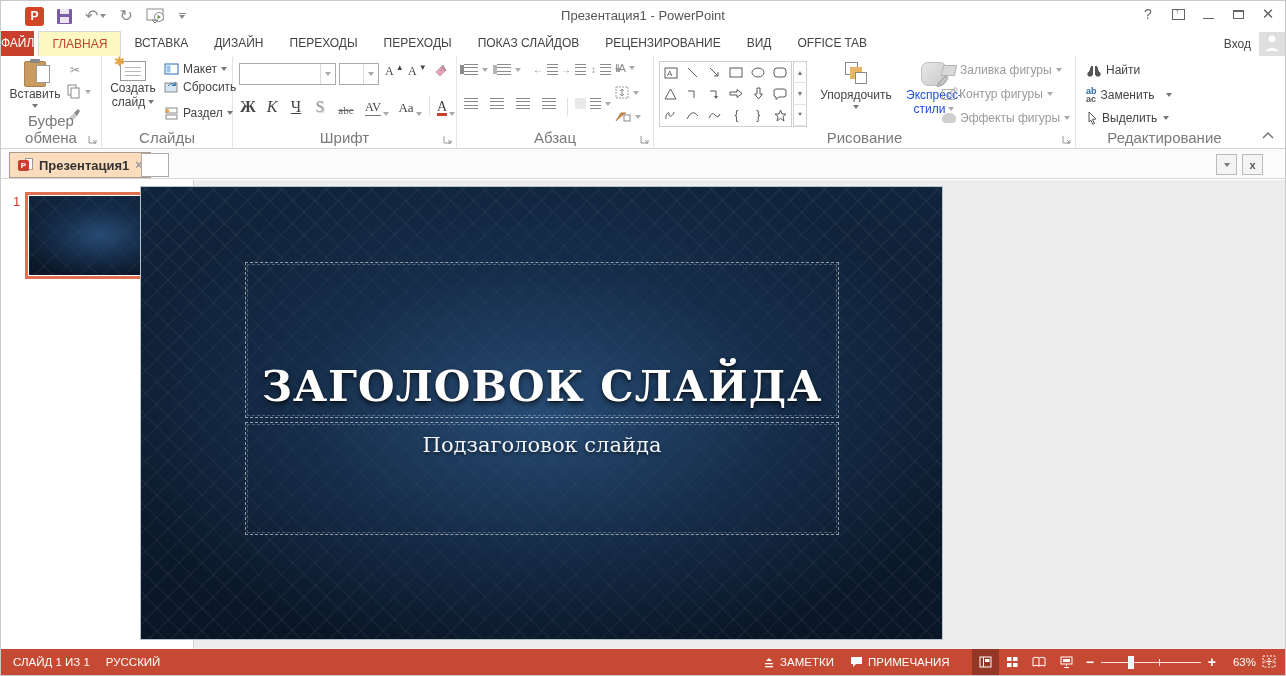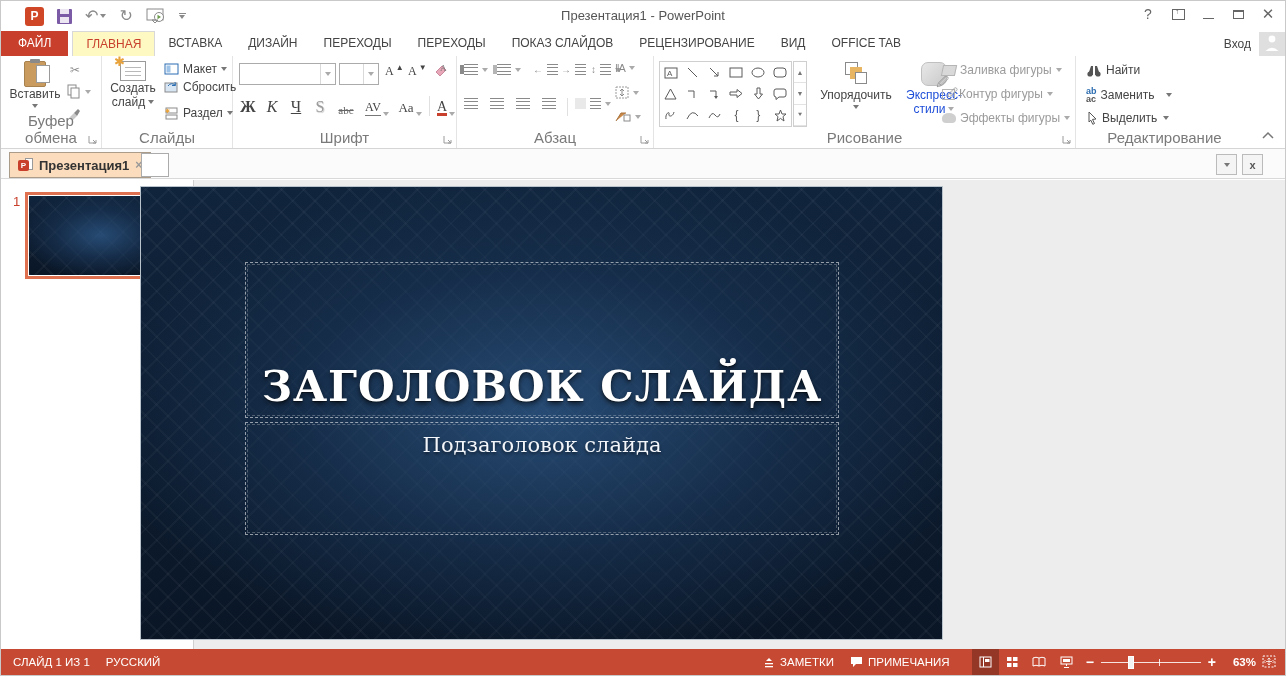--- a/index.html
+++ b/index.html
@@ -25,21 +25,21 @@
   .winbtn { width:30px; height:26px; display:flex; align-items:center; justify-content:center; color:#666; font-size:14px; }
   .ico-restore { width:11px; height:9px; border:1px solid #666; border-top-width:2px; }
   .ico-min { width:11px; height:1px; background:#666; margin-top:8px; }
   .ico-close { font-size:15px; color:#666; }
   .ico-ribbonopt { width:13px; height:11px; border:1px solid #666; position:relative; }
   .ico-ribbonopt::after { content:"↑"; position:absolute; top:-3px; left:2.5px; font-size:8px; color:#666; }
 
   
   .tabrow { position:absolute; top:30px; left:0; right:0; height:25px; display:flex; align-items:stretch; background:#fff; }
   .tab { padding:5px 13px 4px; font-size:12px; color:#444; white-space:nowrap; }
-  .tab.file { background:#C8402C; color:#fff; padding:5px 17px 4px; }
+  .tab.file { background:#C8402C; color:#fff; padding:5px 0 4px; }
   .tab.active { color:#C8402C; background:#fef9c3; border:1px solid #d8d8d8; border-bottom:none; }
   .signin { position:absolute; right:34px; top:36px; font-size:12px; color:#444; }
   .avatar { position:absolute; right:0; top:31px; width:26px; height:24px; background:#dfdfdf; }
   .avatar svg { display:block; margin:2px auto 0; }
 
   
   .ribbon { position:absolute; top:55px; left:0; right:0; height:93px; background:#fff;
             border-bottom:1px solid #d5d5d5; display:flex; }
   .group { position:relative; flex:none; border-right:1px solid #e4e4e4; height:92px; }
   .glabel { position:absolute; bottom:2px; left:0; right:0; text-align:center; font-size:15px; color:#7a7a7a; }
@@ -121,21 +121,21 @@
   .sb-left1 { margin-left:4px; }
   .sb-right { margin-left:auto; display:flex; align-items:center; height:100%; }
   .viewbtn { width:27px; height:100%; display:flex; align-items:center; justify-content:center; }
   .viewbtn.active { background:rgba(0,0,0,.25); }
   .zoomwrap { display:flex; align-items:center; gap:7px; padding:0 6px; }
   .ztrack { position:relative; width:100px; height:13px; }
   .ztrack .line { position:absolute; left:0; right:0; top:6px; height:1px; background:rgba(255,255,255,.85); }
   .ztrack .tick { position:absolute; left:58px; top:3px; width:1px; height:7px; background:rgba(255,255,255,.85); }
   .ztrack .handle { position:absolute; left:27px; top:0; width:6px; height:13px; background:#f3f3f3; border:1px solid #fff; }
   .zsign { font-size:14px; font-weight:bold; }
-  .sb-zoomlevel { width:34px; text-align:right;font-weight:bold; }
+  .sb-zoomlevel { width:34px; text-align:right; }
   .sb-fit { padding:0 9px 0 6px; }
 </style>
 </head>
 <body>
 
 <div id="app">
 
   <div class="titlebar">
     <div class="qat">
       <div class="ppticon">P</div>

